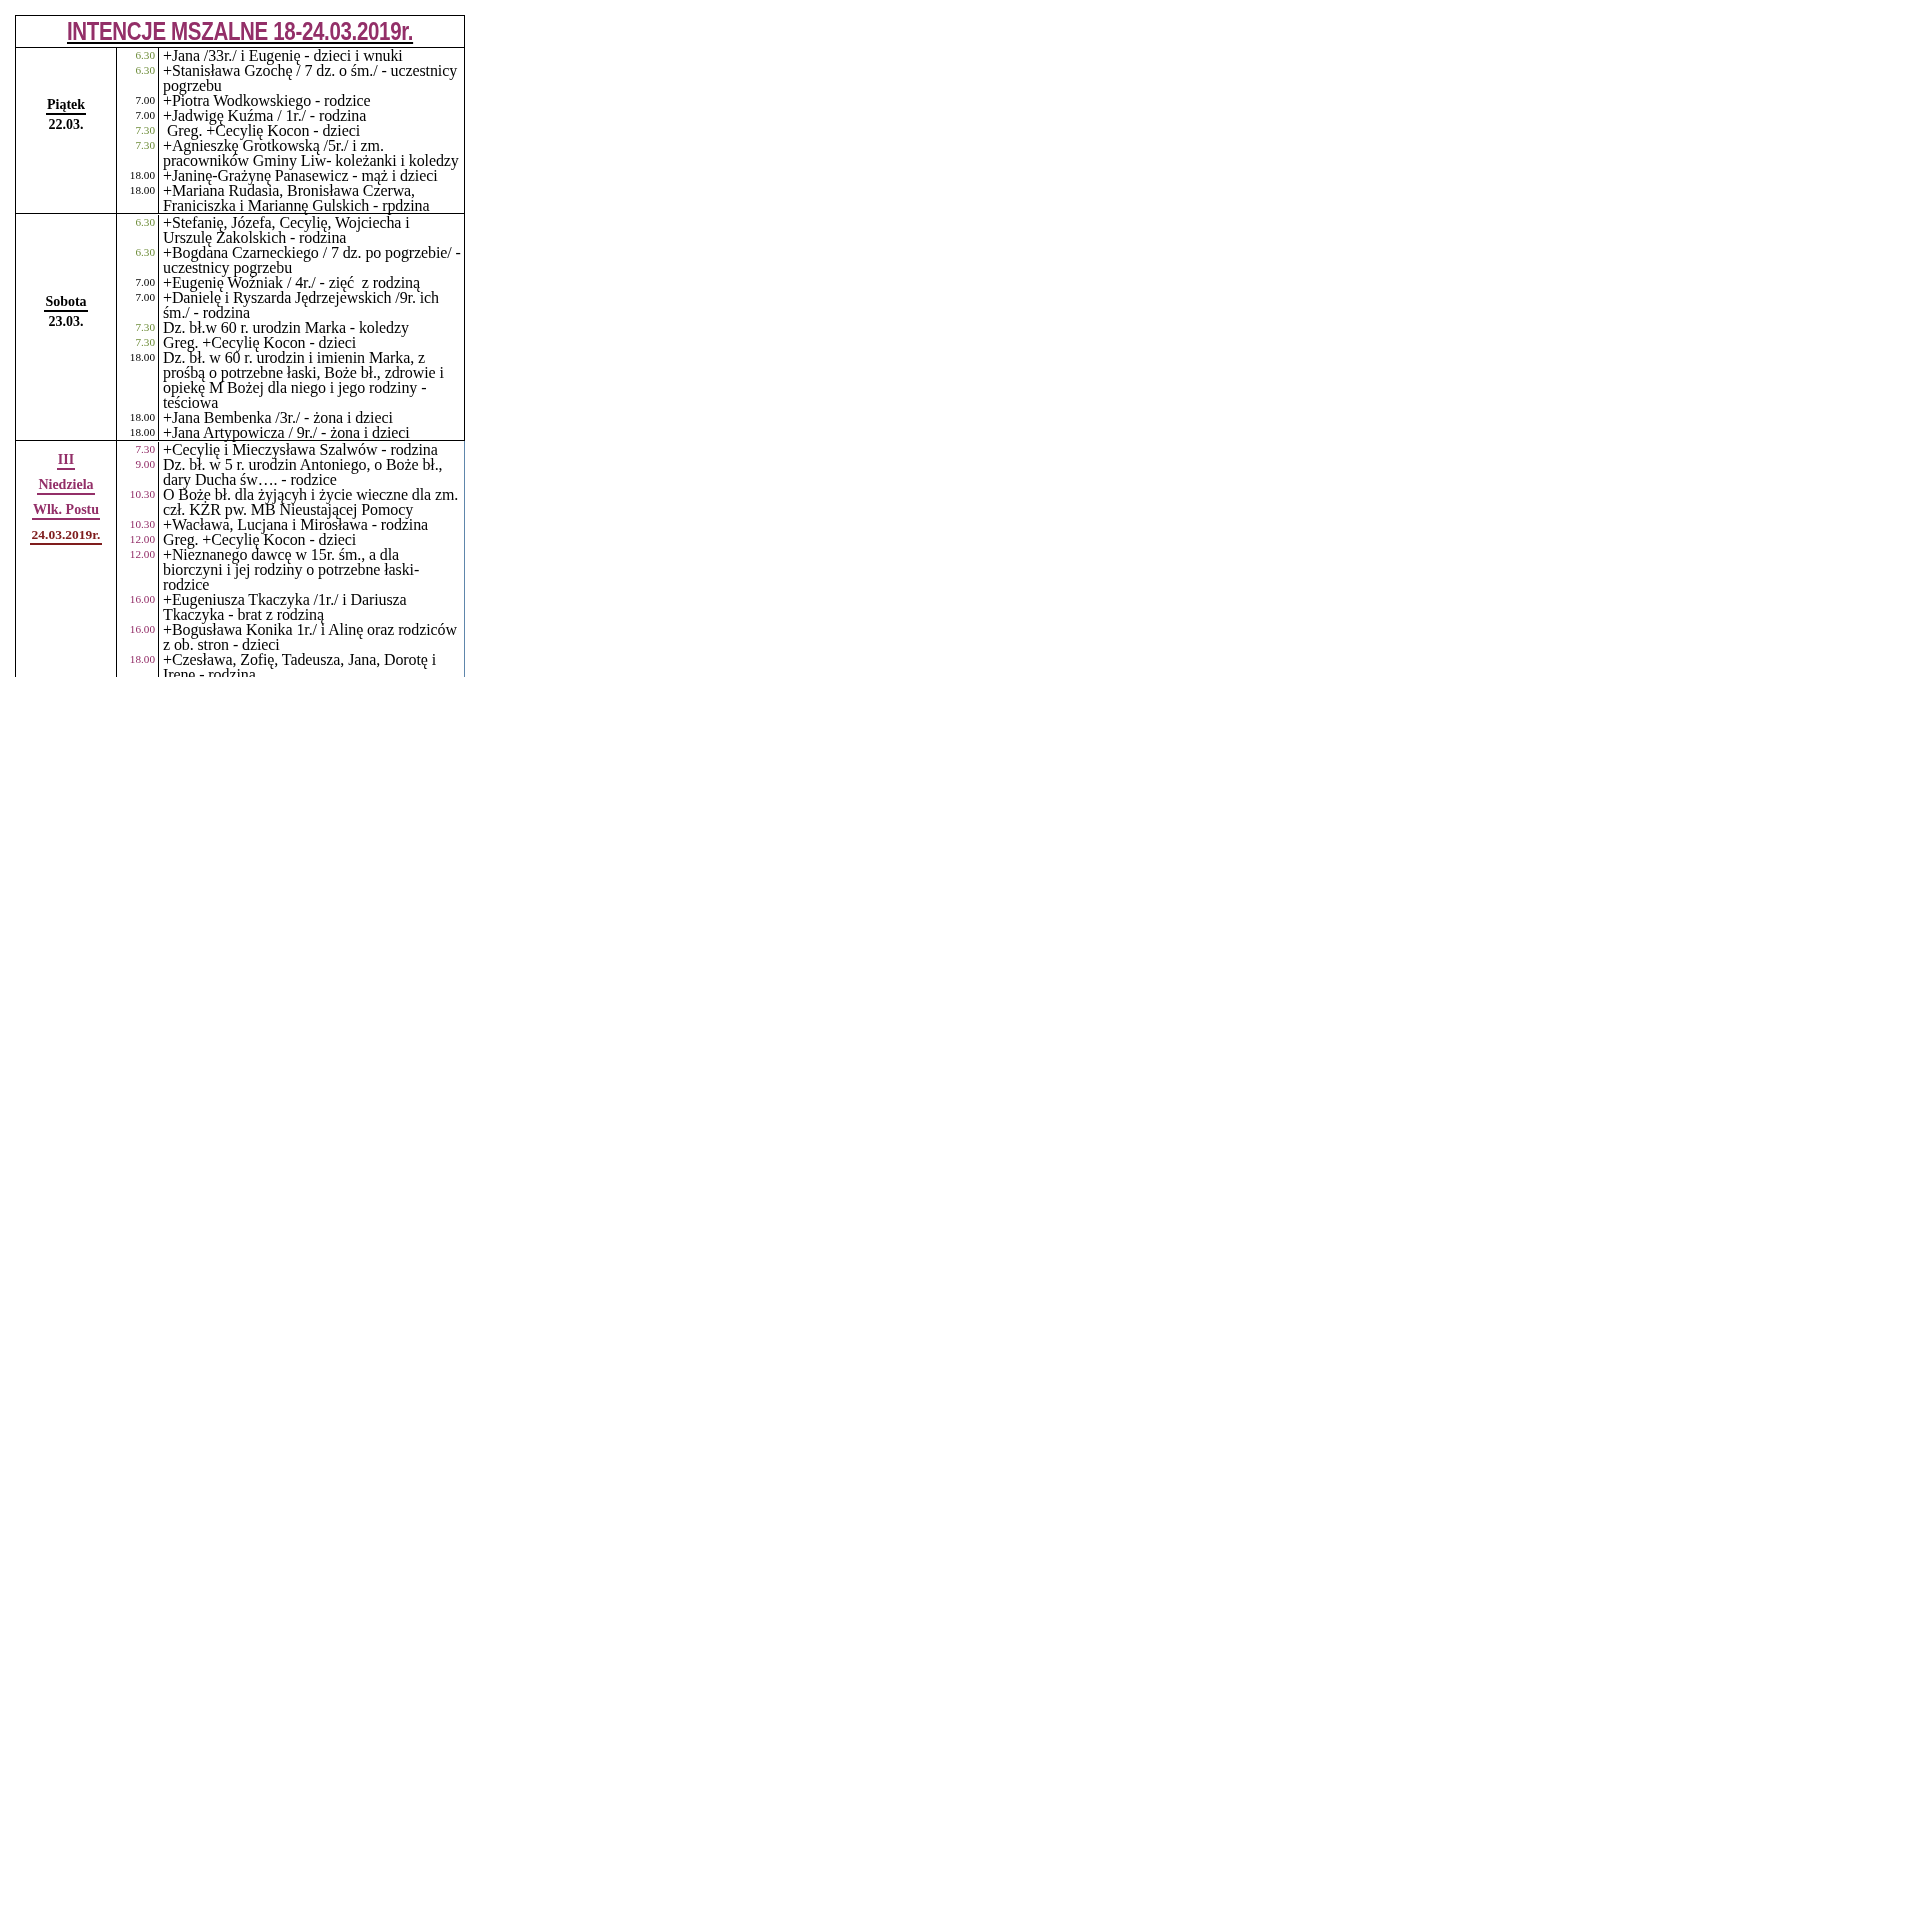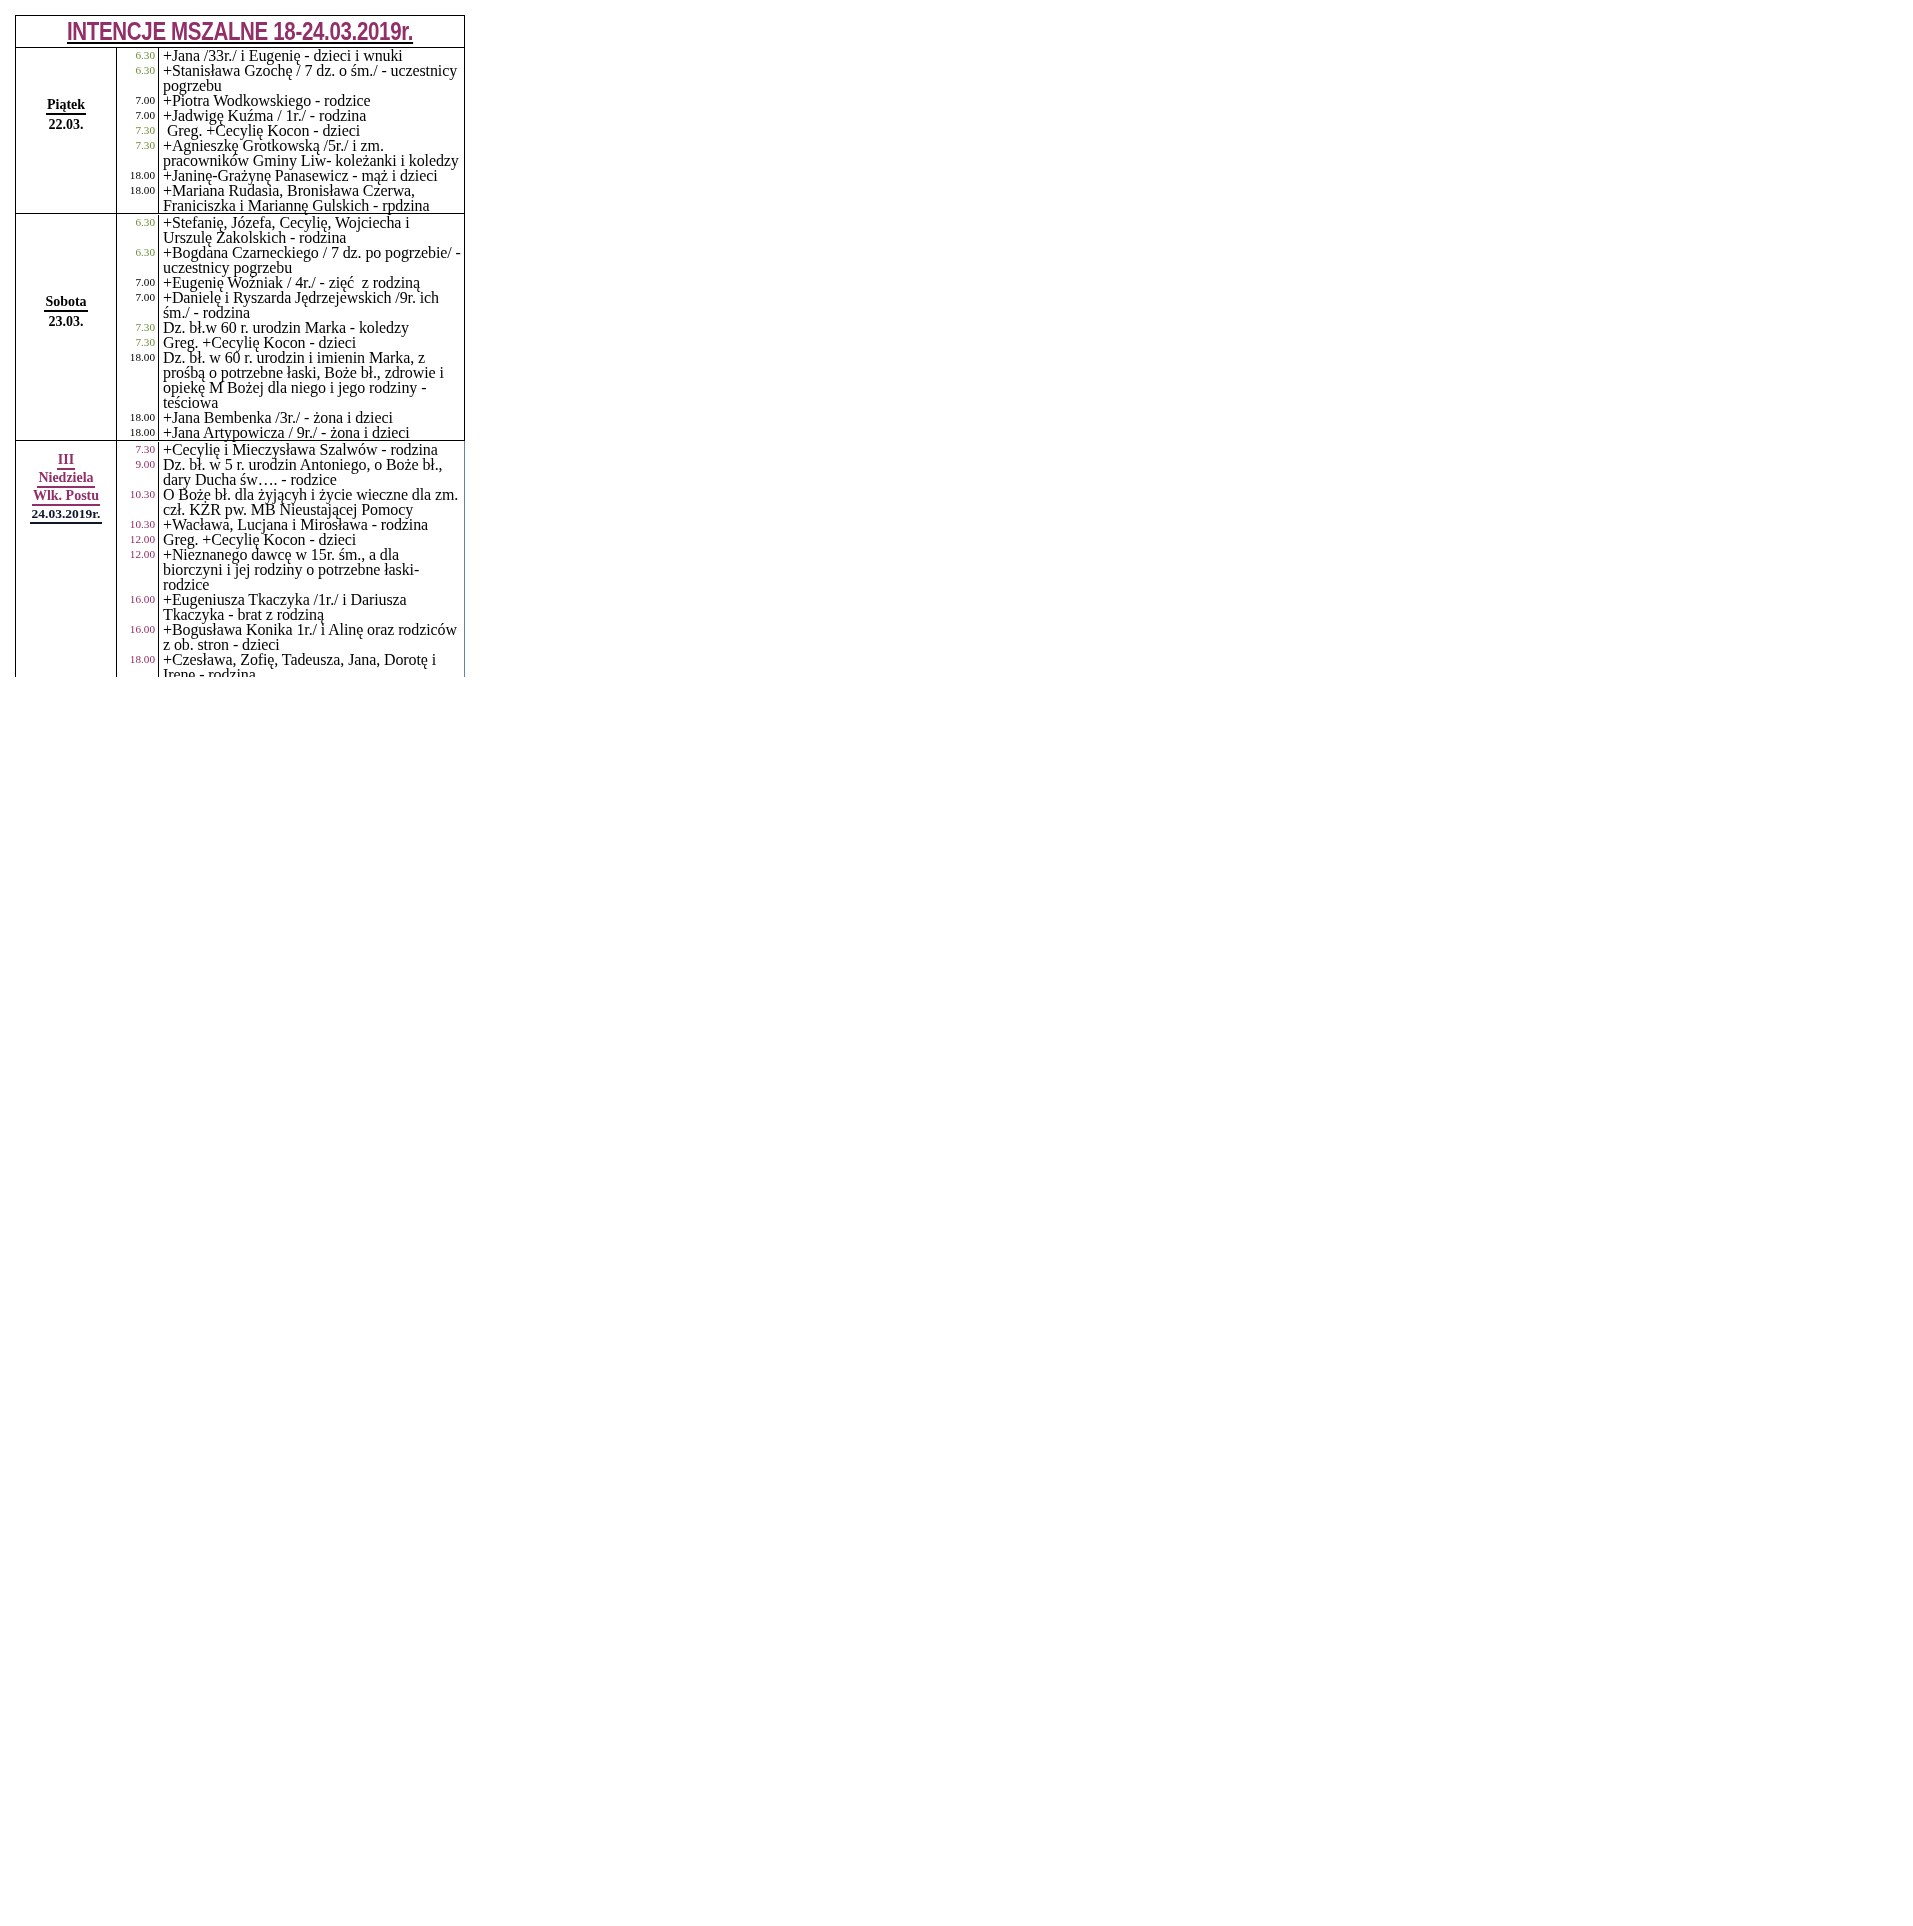--- a/index.html
+++ b/index.html
@@ -32,21 +32,21 @@
   .day-cell{
     box-sizing:border-box;flex:0 0 101px;max-width:101px;
     border-right:0.6px solid #000;
     display:flex;flex-direction:column;align-items:center;
     text-align:center;
   }
   .day-center{justify-content:center;padding-bottom:31px;}
   .day-top{justify-content:flex-start;padding-top:10.8px;}
   .day-line{font-weight:bold;font-size:14px;line-height:1.15;}
   .day-line + .day-line{margin-top:3.9px;}
-  .sunday-hdr .day-line + .day-line{margin-top:2px;}
+  .sunday-hdr .day-line + .day-line{margin-top:9px;}
   .u{border-bottom:2.3px solid currentColor;padding:0 1.2px 0.8px 1.2px;}
   .sunday-date{margin-top:40px;font-size:13.5px;}
   .entries{flex:1;display:flex;flex-direction:column;padding-top:0.8px;min-width:0;}
   .entry{display:flex;align-items:stretch;}
   .time{
     flex:0 0 38px;max-width:38px;text-align:right;padding-right:3.1px;
     font-weight:normal;font-size:11.2px;line-height:15px;
   }
   .txt{
     flex:1;min-width:0;border-left:0.6px solid #000;
@@ -152,21 +152,21 @@
         <div class="txt">+Jana Artypowicza / 9r./ - żona i dzieci</div>
       </div>
     </div>
   </div>
 
   <div class="section sec-sunday">
     <div class="day-cell day-top sunday-hdr">
       <div class="day-line" style="color: rgb(147, 47, 104);"><span class="u">III</span></div>
       <div class="day-line" style="color: rgb(147, 47, 104);"><span class="u">Niedziela</span></div>
       <div class="day-line" style="color: rgb(147, 47, 104);"><span class="u">Wlk. Postu</span></div>
-      <div class="day-line sunday-date" style="color: #0f172a;"><span class="u">24.03.2019r.</span></div>
+      <div class="day-line sunday-date" style="color: #7f1d1d;"><span class="u">24.03.2019r.</span></div>
     </div>
     <div class="entries">
       <div class="entry">
         <div class="time" style="color: rgb(147, 47, 104);">7.30</div>
         <div class="txt">+Cecylię i Mieczysława Szalwów - rodzina</div>
       </div>
       <div class="entry">
         <div class="time" style="color: rgb(147, 47, 104);">9.00</div>
         <div class="txt">Dz. bł. w 5 r. urodzin Antoniego, o Boże bł., dary Ducha św…. - rodzice</div>
       </div>

